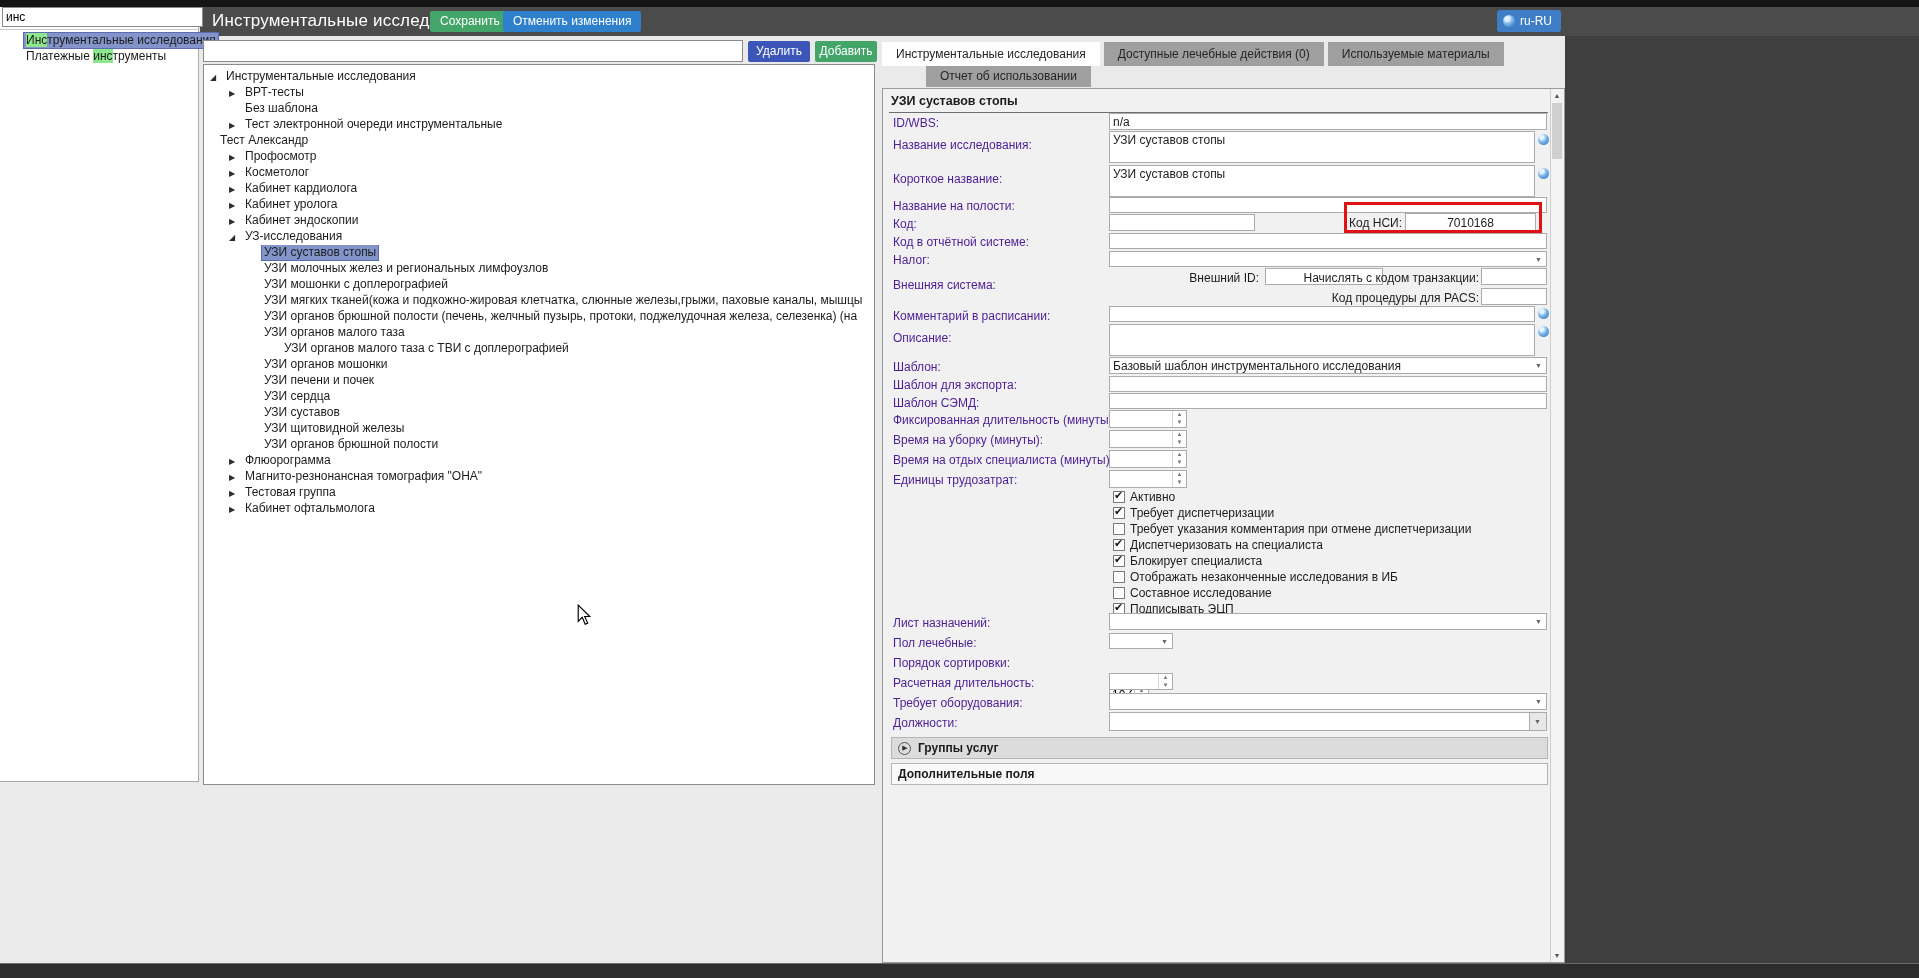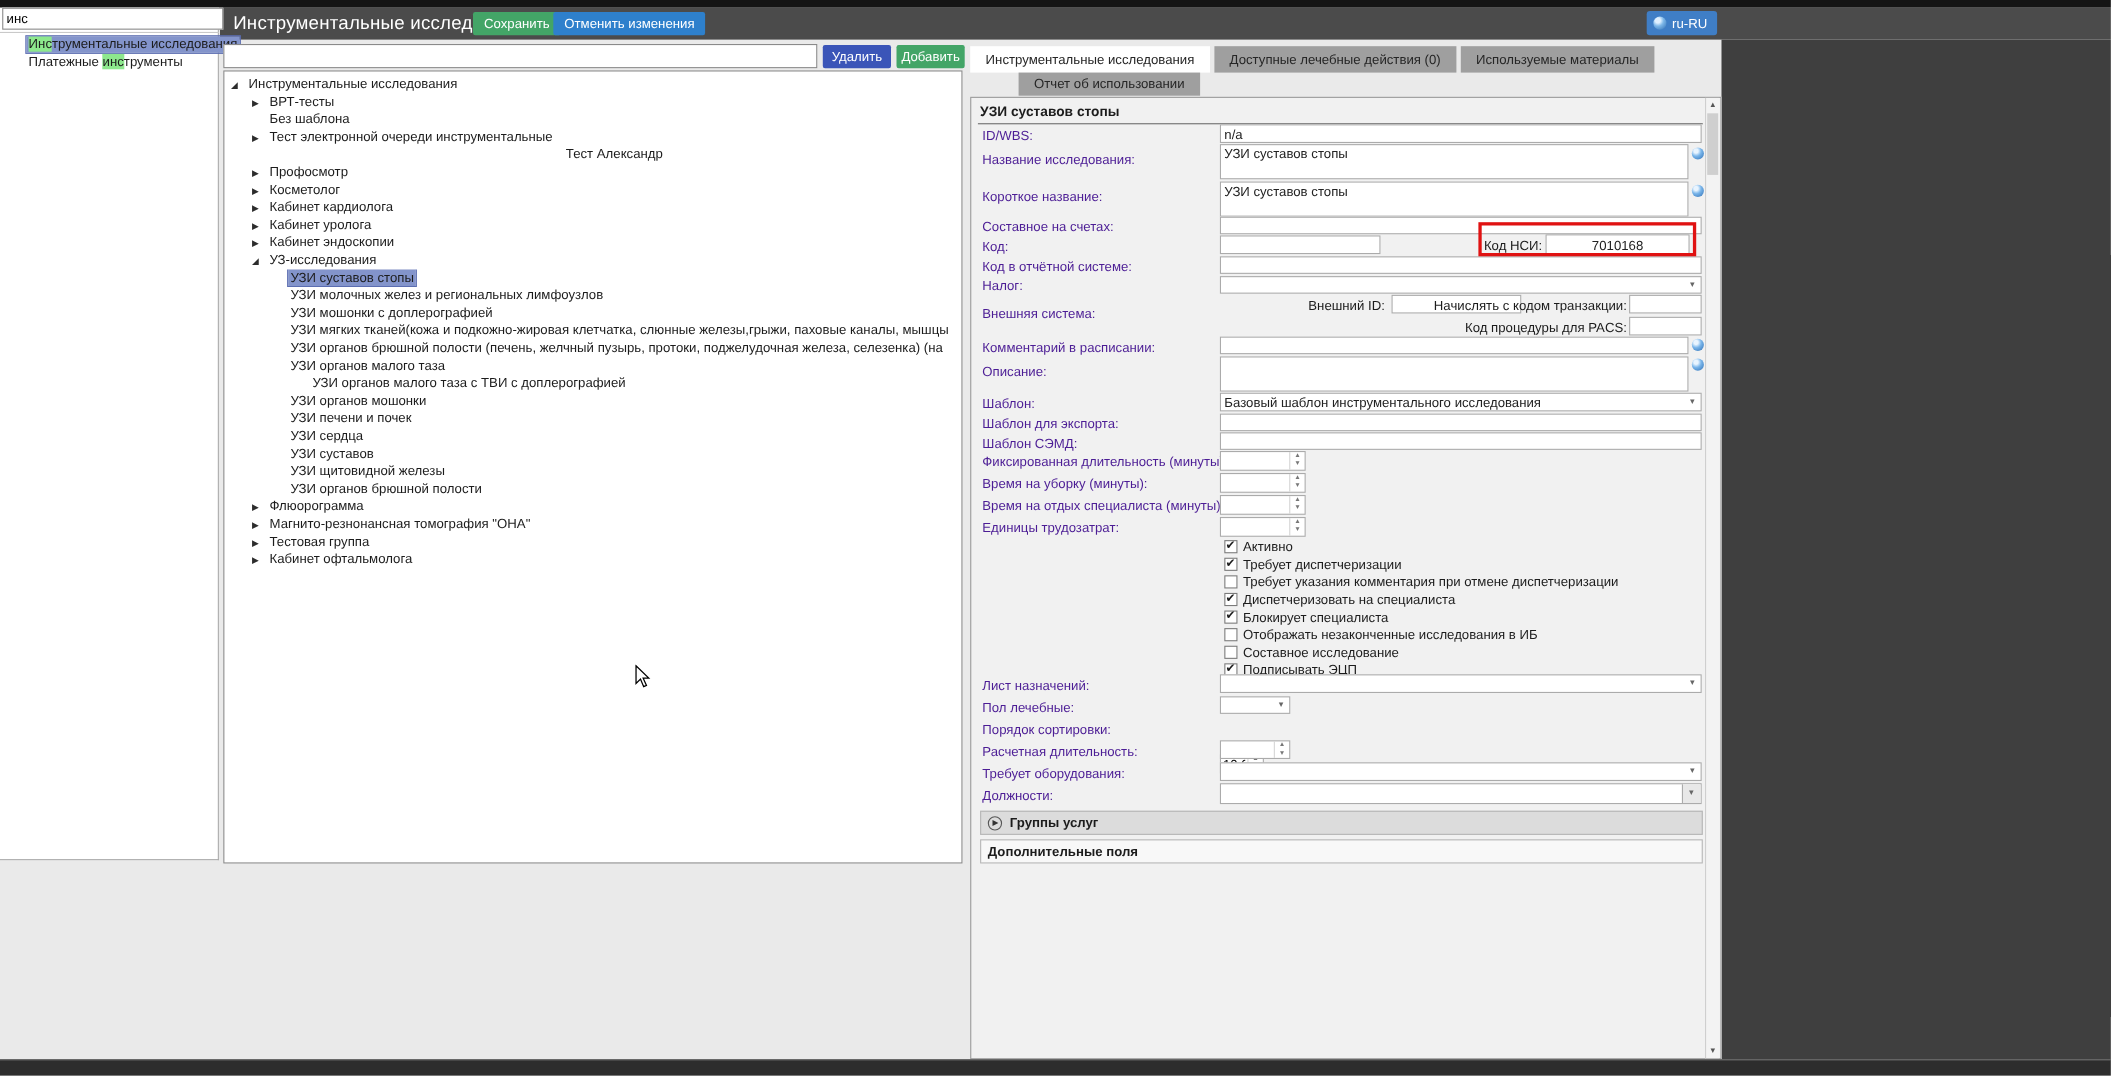--- a/index.html
+++ b/index.html
@@ -108,21 +108,21 @@
 
 <input class="abs" id="filter-input" value="" style="">
 <span class="hbtn abs" id="delete-btn">Удалить</span>
 <span class="hbtn abs" id="add-btn">Добавить</span>
 <div class="abs" id="tree-panel">
   <div id="tree">
       <div class="tree-row" style="padding-left: 6px;"><span class="tree-arrow">◢</span><span class="tree-label">Инструментальные исследования</span></div>
       <div class="tree-row" style="padding-left: 25px;"><span class="tree-arrow">▶</span><span class="tree-label">ВРТ-тесты</span></div>
       <div class="tree-row" style="padding-left: 25px;"><span class="tree-arrow"></span><span class="tree-label">Без шаблона</span></div>
       <div class="tree-row" style="padding-left: 25px;"><span class="tree-arrow">▶</span><span class="tree-label">Тест электронной очереди инструментальные</span></div>
-      <div class="tree-row" style="padding-left: 25px; text-align: center;"><span class="tree-arrow"></span><span class="tree-label">Тест Александр</span></div>
+      <div class="tree-row" style=""><span class="tree-arrow"></span><span class="tree-label">Тест Александр</span></div>
       <div class="tree-row" style="padding-left: 25px;"><span class="tree-arrow">▶</span><span class="tree-label">Профосмотр</span></div>
       <div class="tree-row" style="padding-left: 25px;"><span class="tree-arrow">▶</span><span class="tree-label">Косметолог</span></div>
       <div class="tree-row" style="padding-left: 25px;"><span class="tree-arrow">▶</span><span class="tree-label">Кабинет кардиолога</span></div>
       <div class="tree-row" style="padding-left: 25px;"><span class="tree-arrow">▶</span><span class="tree-label">Кабинет уролога</span></div>
       <div class="tree-row" style="padding-left: 25px;"><span class="tree-arrow">▶</span><span class="tree-label">Кабинет эндоскопии</span></div>
       <div class="tree-row" style="padding-left: 25px;"><span class="tree-arrow">◢</span><span class="tree-label">УЗ-исследования</span></div>
       <div class="tree-row" style="padding-left: 44px;"><span class="tree-arrow"></span><span class="tree-label sel">УЗИ суставов стопы</span></div>
       <div class="tree-row" style="padding-left: 44px;"><span class="tree-arrow"></span><span class="tree-label">УЗИ молочных желез и региональных лимфоузлов</span></div>
       <div class="tree-row" style="padding-left: 44px;"><span class="tree-arrow"></span><span class="tree-label">УЗИ мошонки с доплерографией</span></div>
       <div class="tree-row" style="padding-left: 44px;"><span class="tree-arrow"></span><span class="tree-label">УЗИ мягких тканей(кожа и подкожно-жировая клетчатка, слюнные железы,грыжи, паховые каналы, мышцы</span></div>
@@ -159,21 +159,21 @@
   <input class="tinput" style="left: 226px; top: 24px; width: 438px; height: 17px;" value="n/a">
 
   <span class="flabel" style="top:49px">Название исследования:</span>
   <textarea class="tarea" style="left: 226px; top: 42px; width: 426px; height: 32px;">УЗИ суставов стопы</textarea>
   <span class="g-icon" style="left:655px;top:45px"></span>
 
   <span class="flabel" style="top:83px">Короткое название:</span>
   <textarea class="tarea" style="left: 226px; top: 76px; width: 426px; height: 32px;">УЗИ суставов стопы</textarea>
   <span class="g-icon" style="left:655px;top:79px"></span>
 
-  <span class="flabel" style="top:110px">Составное на счетах:</span>
+  <span class="flabel" style="top:110px">Название на полости:</span>
   <input class="tinput" style="left: 226px; top: 108px; width: 438px; height: 16px;" value="">
 
   <span class="flabel" style="top:128px">Код:</span>
   <input class="tinput" style="left: 226px; top: 125px; width: 146px; height: 17px;" value="">
   <span class="rlabel" style="left:466px;top:127px;width:52px">Код НСИ:</span>
   <input class="tinput" style="left: 522px; top: 124px; width: 131px; height: 19px; text-align: center;" value="7010168">
 
   <span class="flabel" style="top:146px">Код в отчётной системе:</span>
   <input class="tinput" style="left: 226px; top: 144px; width: 438px; height: 16px;" value="">
 

